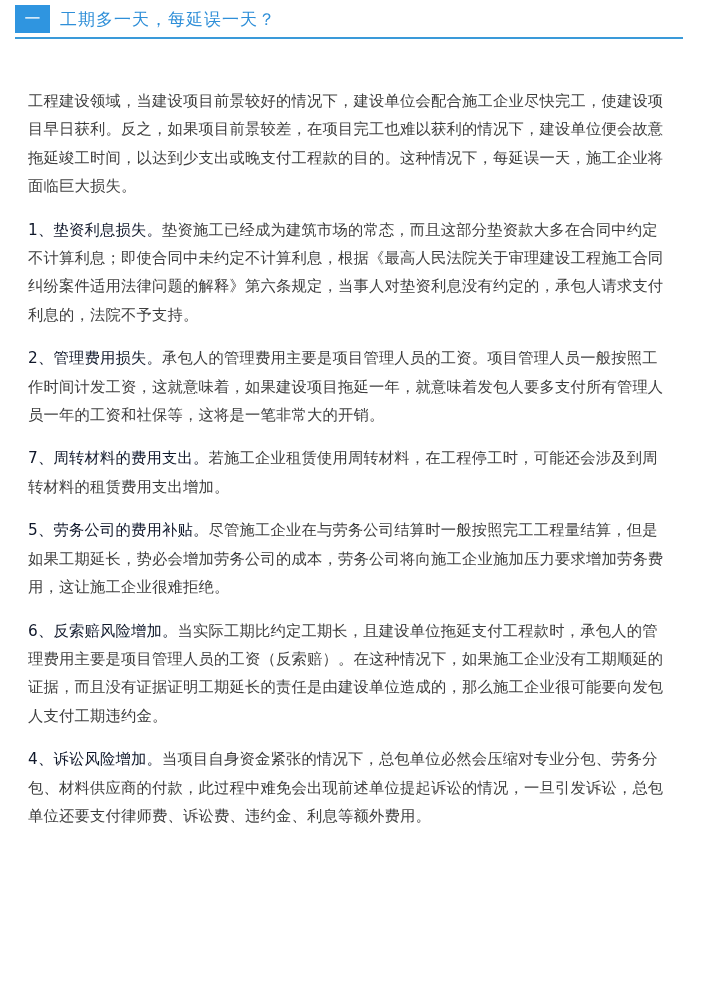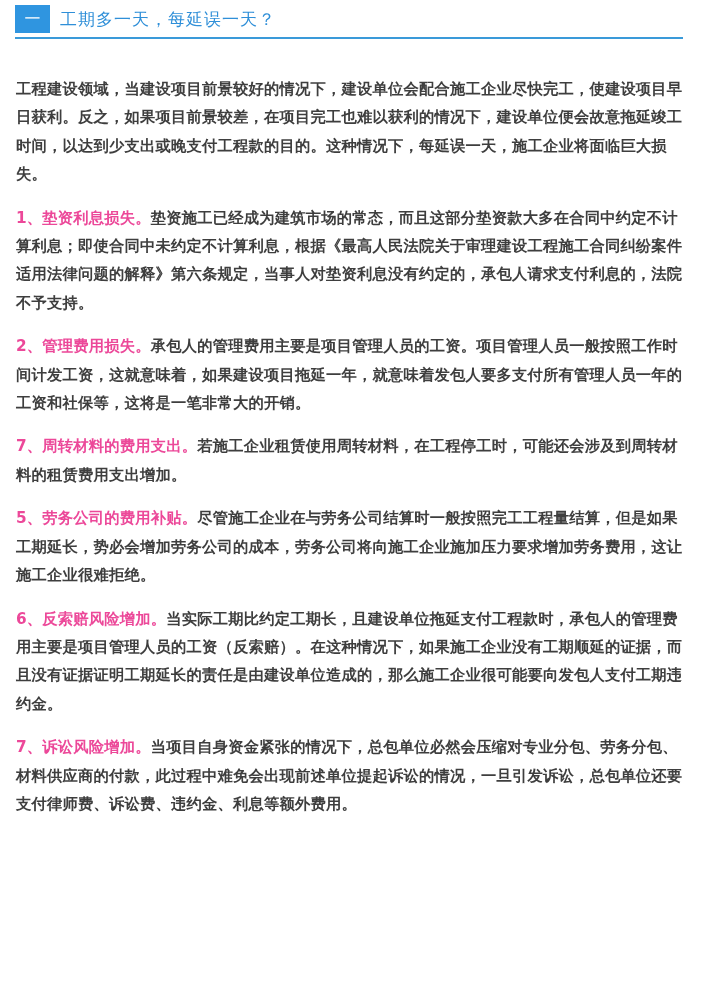--- a/index.html
+++ b/index.html
@@ -2,23 +2,23 @@
 <html><head>
 <meta charset="utf-8">
 <style>
   html, body { margin: 0; padding: 0; background: #ffffff; }
   body { width: 701px; height: 991px; overflow: hidden; font-family: "DejaVu Sans", "Liberation Sans", sans-serif; color: #3e3e3e; }
   .page { position: relative; width: 701px; height: 991px; }
   .header { position: absolute; left: 15px; top: 5px; width: 668px; height: 32px; border-bottom: 2px solid #3a9ad9; }
   .header .num { position: absolute; left: 0; top: 0; width: 35px; height: 28px; background: #2f95e0; color: #fff; font-size: 16px; line-height: 28px; text-align: center; }
   .header .title { position: absolute; left: 45px; top: 0; height: 28px; line-height: 28px; font-size: 17px; color: #2f8fd8; letter-spacing: 1px; }
   .content { position: absolute; left: 16px; top: 75px; width: 668px; font-size: 15.3px; line-height: 28.4px; letter-spacing: 0.2px; }
-  .para { margin: 0; font-weight: bold; }
+  .para { margin: 12px; }
   .para + .para { margin-top: 15px; }
-  .lead { color: #ec4899; }
+  .lead { color: #0f172a; }
 </style>
 </head>
 <body>
 
 <div class="page">
   <div class="header">
     <div class="num">一</div>
     <div class="title">工期多一天，每延误一天？</div>
   </div>
 
@@ -29,15 +29,15 @@
 
     <p class="para"><span class="lead">2、管理费用损失。</span><span>承包人的管理费用主要是项目管理人员的工资。项目管理人员一般按照工作时间计发工资，这就意味着，如果建设项目拖延一年，就意味着发包人要多支付所有管理人员一年的工资和社保等，这将是一笔非常大的开销。</span></p>
 
 
     <p class="para"><span class="lead">7、周转材料的费用支出。</span><span>若施工企业租赁使用周转材料，在工程停工时，可能还会涉及到周转材料的租赁费用支出增加。</span></p>
 
     <p class="para"><span class="lead">5、劳务公司的费用补贴。</span><span>尽管施工企业在与劳务公司结算时一般按照完工工程量结算，但是如果工期延长，势必会增加劳务公司的成本，劳务公司将向施工企业施加压力要求增加劳务费用，这让施工企业很难拒绝。</span></p>
 
     <p class="para"><span class="lead">6、反索赔风险增加。</span><span>当实际工期比约定工期长，且建设单位拖延支付工程款时，承包人的管理费用主要是项目管理人员的工资（反索赔）。在这种情况下，如果施工企业没有工期顺延的证据，而且没有证据证明工期延长的责任是由建设单位造成的，那么施工企业很可能要向发包人支付工期违约金。</span></p>
 
-    <p class="para"><span class="lead">7、诉讼风险增加。</span><span>当项目自身资金紧张的情况下，总包单位必然会压缩对专业分包、劳务分包、材料供应商的付款，此过程中难免会出现前述单位提起诉讼的情况，一旦引发诉讼，总包单位还要支付律师费、诉讼费、违约金、利息等额外费用。</span></p>
+    <p class="para"><span class="lead">4、诉讼风险增加。</span><span>当项目自身资金紧张的情况下，总包单位必然会压缩对专业分包、劳务分包、材料供应商的付款，此过程中难免会出现前述单位提起诉讼的情况，一旦引发诉讼，总包单位还要支付律师费、诉讼费、违约金、利息等额外费用。</span></p>
   </div>
 </div>
 
 </body></html>

